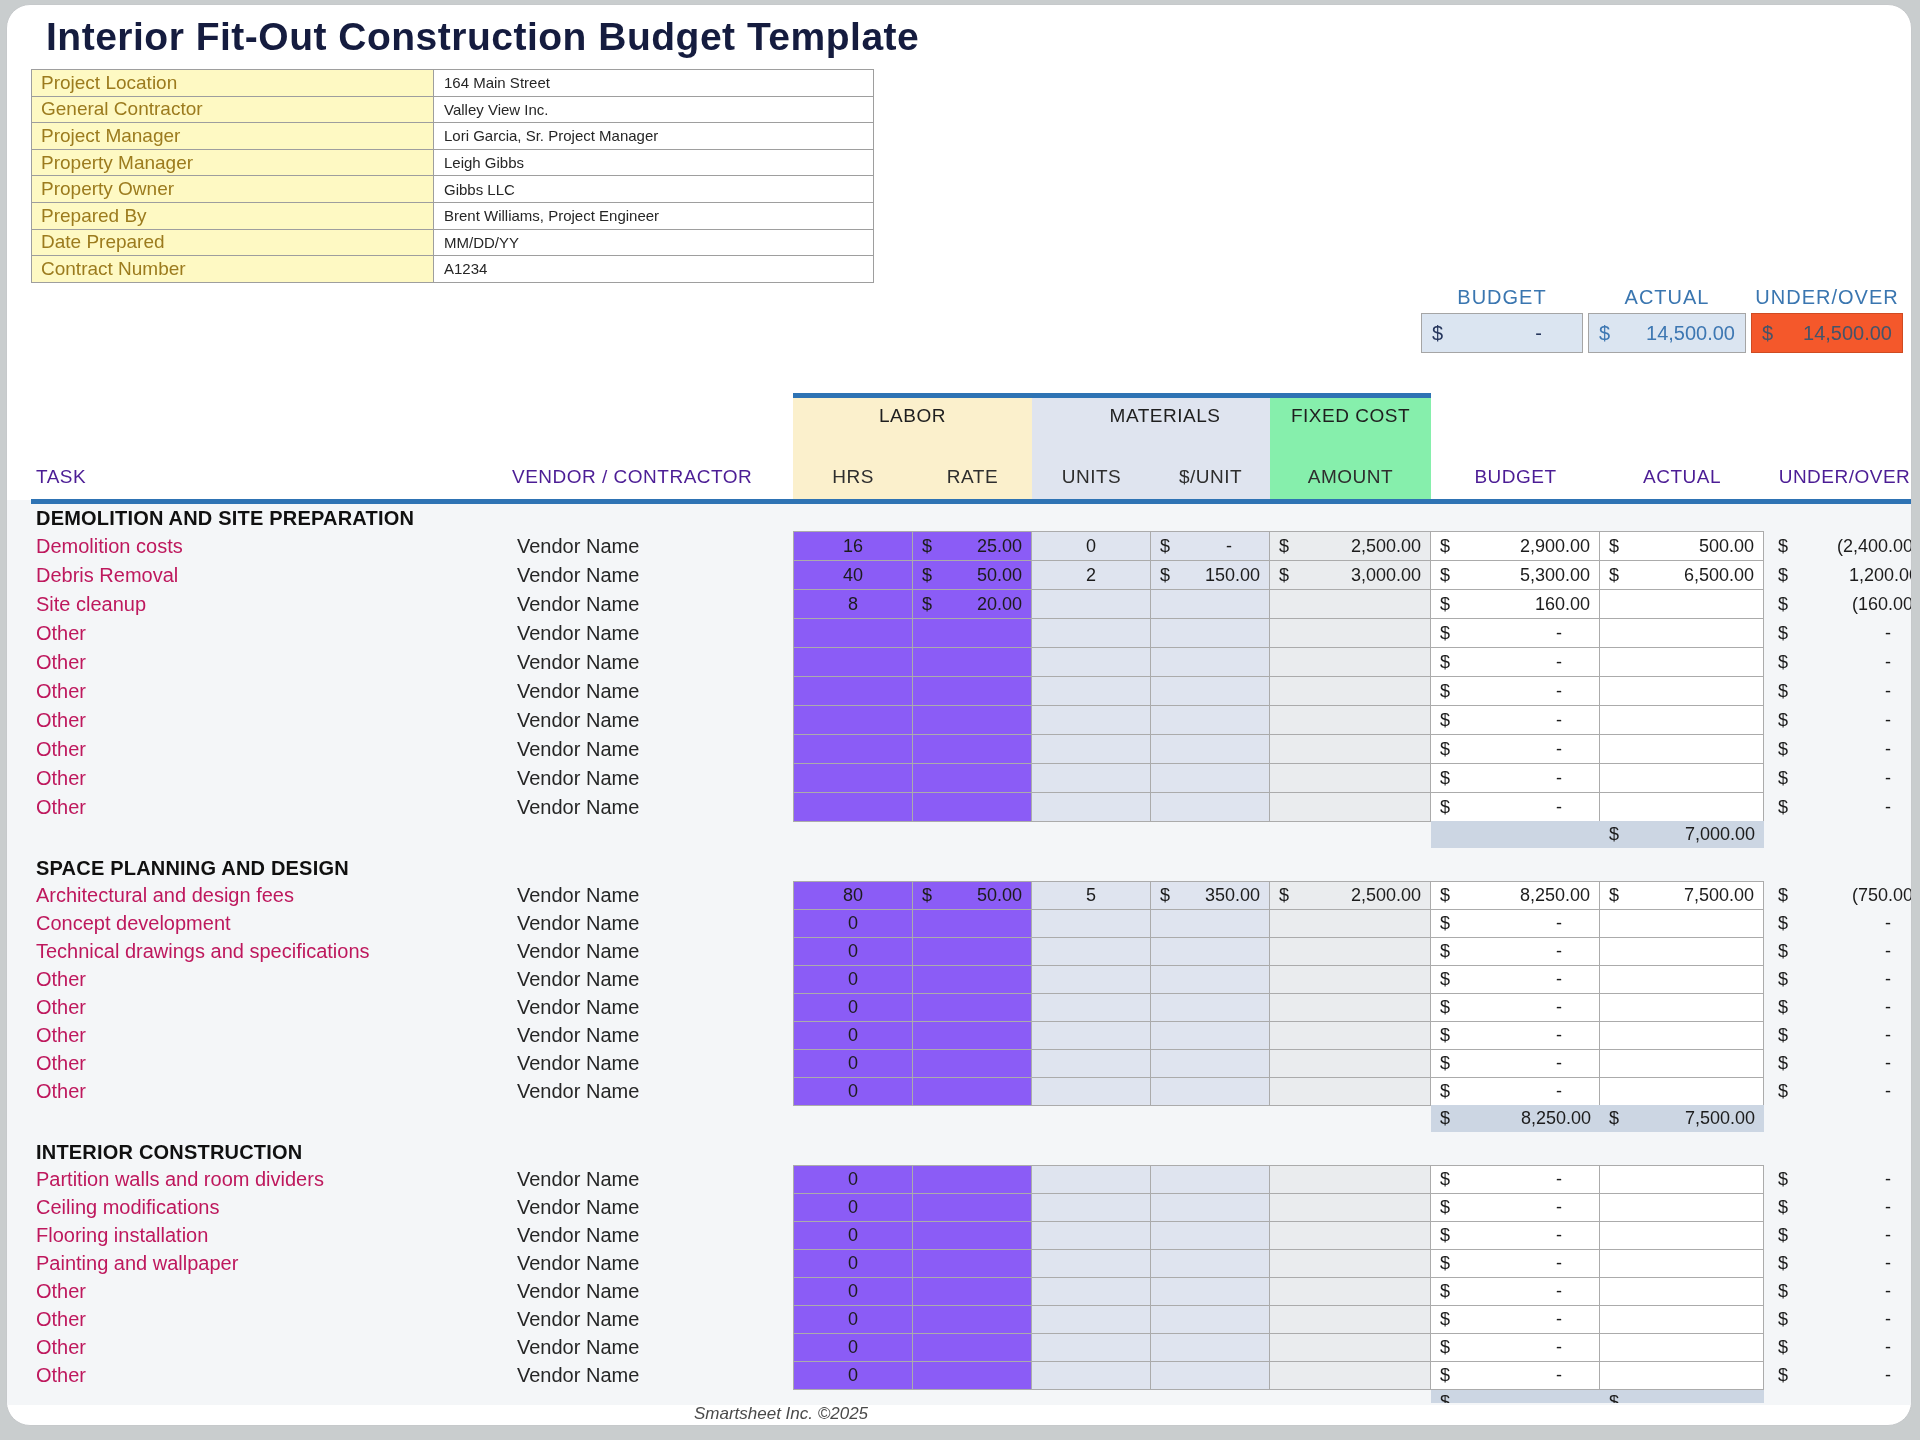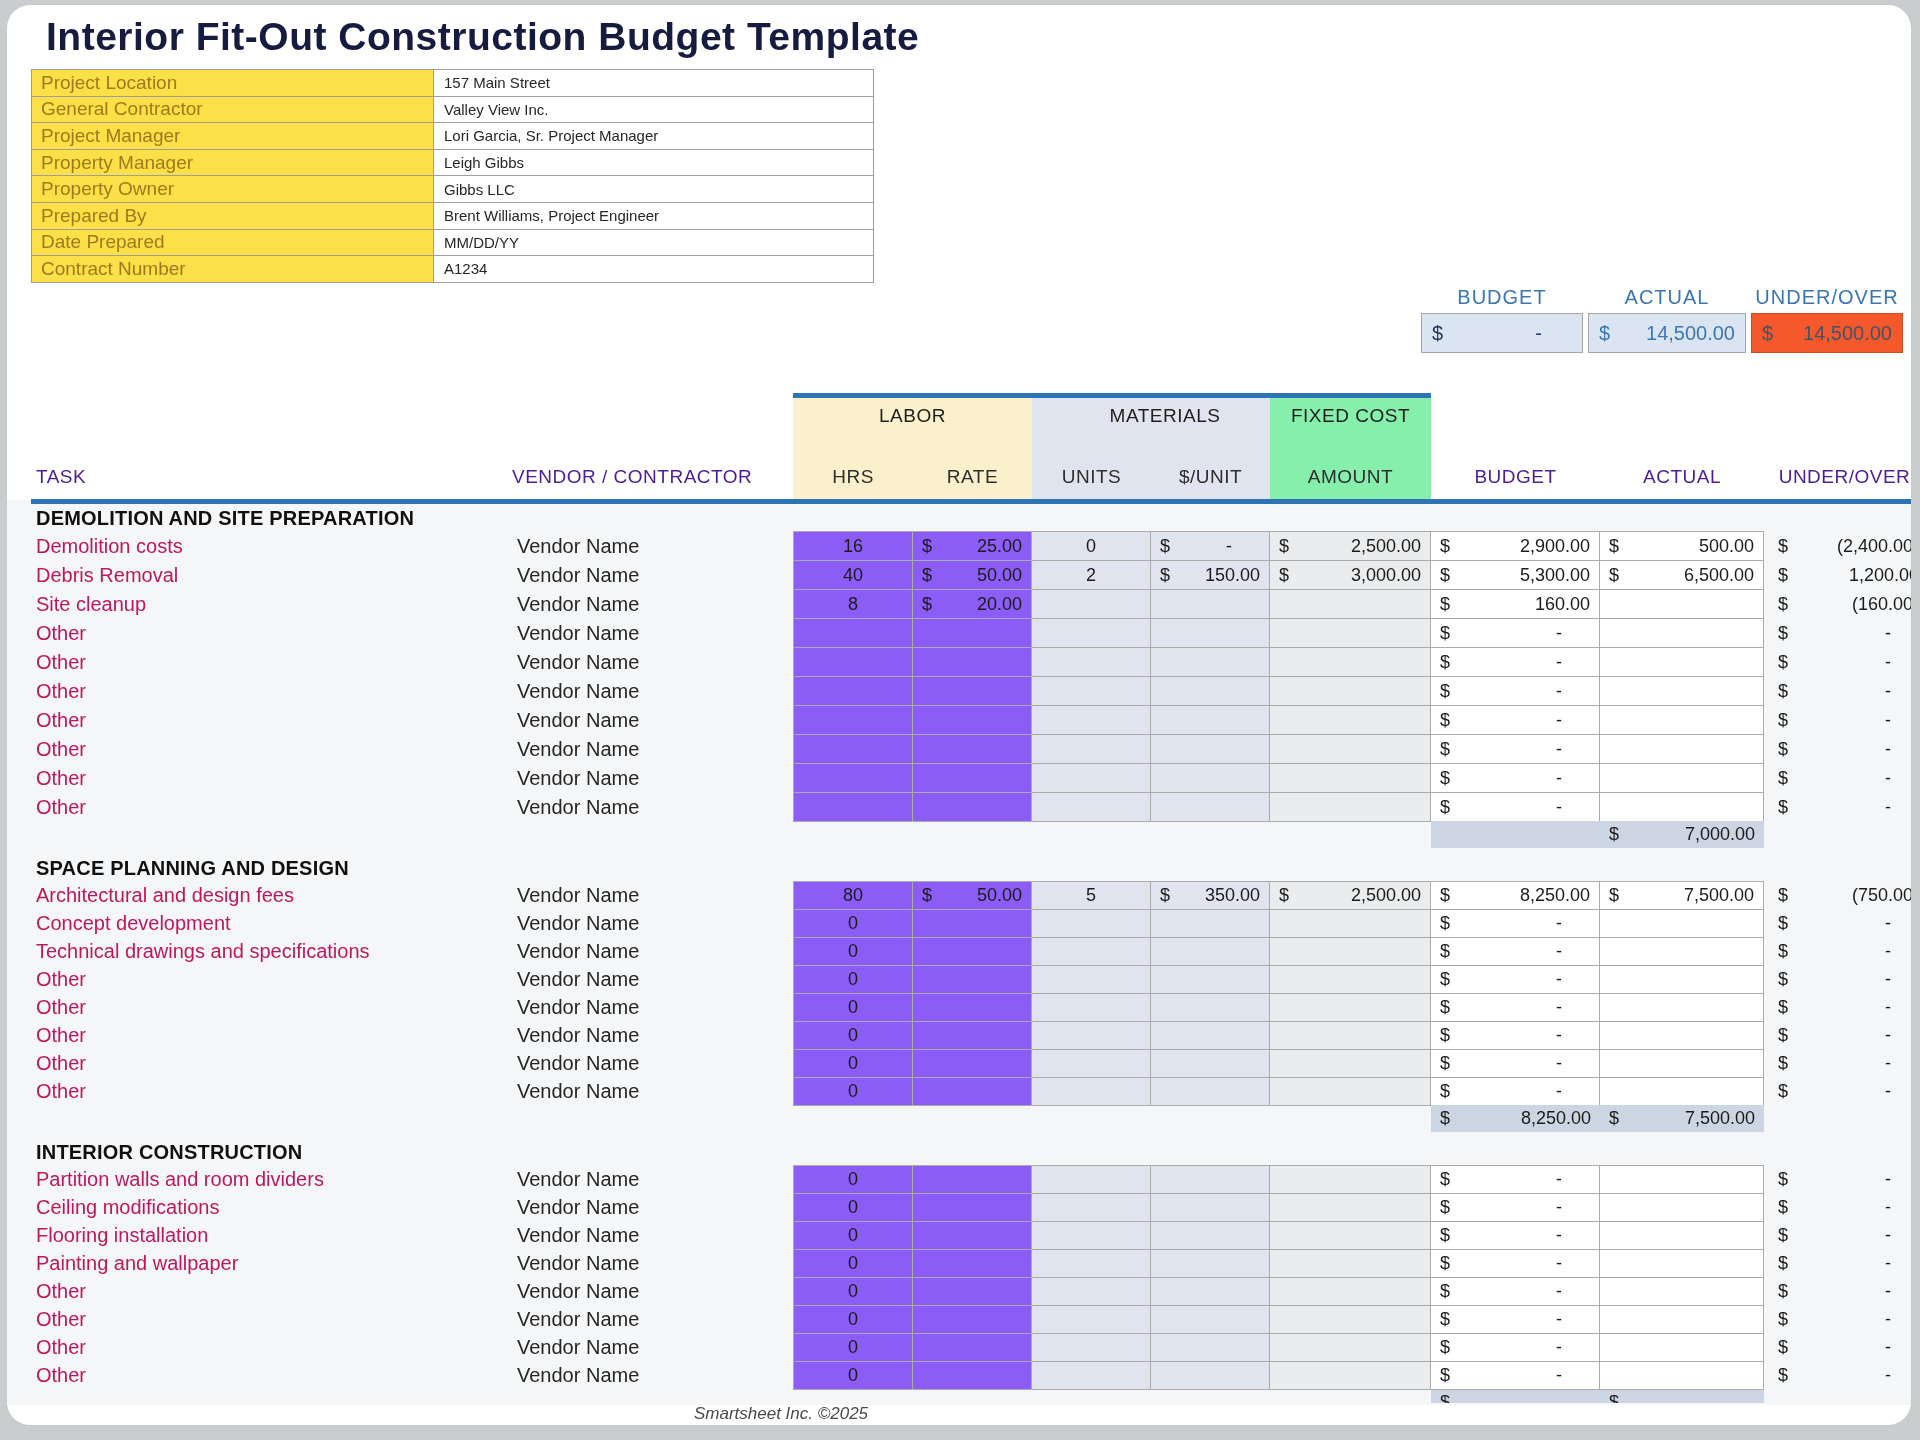--- a/index.html
+++ b/index.html
@@ -15,21 +15,21 @@
   }
   
   .title{
     position:absolute;left:28px;top:10px;font-size:39px;font-weight:bold;
     color:#151c3f;letter-spacing:0.5px;margin-left:11px;
   }
   
   .info-table{position:absolute;left:24px;top:64px;width:842px;border-top:1px solid #9e9e9e;border-left:1px solid #9e9e9e;}
   .info-row{display:grid;grid-template-columns:402px 440px;height:26.6px;}
   .info-label{
-    background:#fde047;color:#9c7b1e;font-size:19px;display:flex;align-items:center;
+    background:#fef9c3;color:#9c7b1e;font-size:19px;display:flex;align-items:center;
     padding-left:9px;border-right:1px solid #9e9e9e;border-bottom:1px solid #9e9e9e;
   }
   .info-value{
     background:#ffffff;color:#262626;font-size:15px;display:flex;align-items:center;
     padding-left:10px;border-right:1px solid #9e9e9e;border-bottom:1px solid #9e9e9e;
   }
   
   .slabel{position:absolute;top:281px;height:24px;font-size:20px;color:#3a76b0;letter-spacing:1px;text-align:center;}
   .scell{
     position:absolute;top:308px;height:40px;border:1px solid #a5a5a5;
@@ -81,21 +81,21 @@
 </head>
 <body>
 
 <div class="page">
 
   <div class="title">Interior Fit-Out Construction Budget Template</div>
 
   <div class="info-table" id="info-table">
       <div class="info-row">
         <div class="info-label">Project Location</div>
-        <div class="info-value">157 Main Street</div>
+        <div class="info-value">164 Main Street</div>
       </div>
       <div class="info-row">
         <div class="info-label">General Contractor</div>
         <div class="info-value">Valley View Inc.</div>
       </div>
       <div class="info-row">
         <div class="info-label">Project Manager</div>
         <div class="info-value">Lori Garcia, Sr. Project Manager</div>
       </div>
       <div class="info-row">

